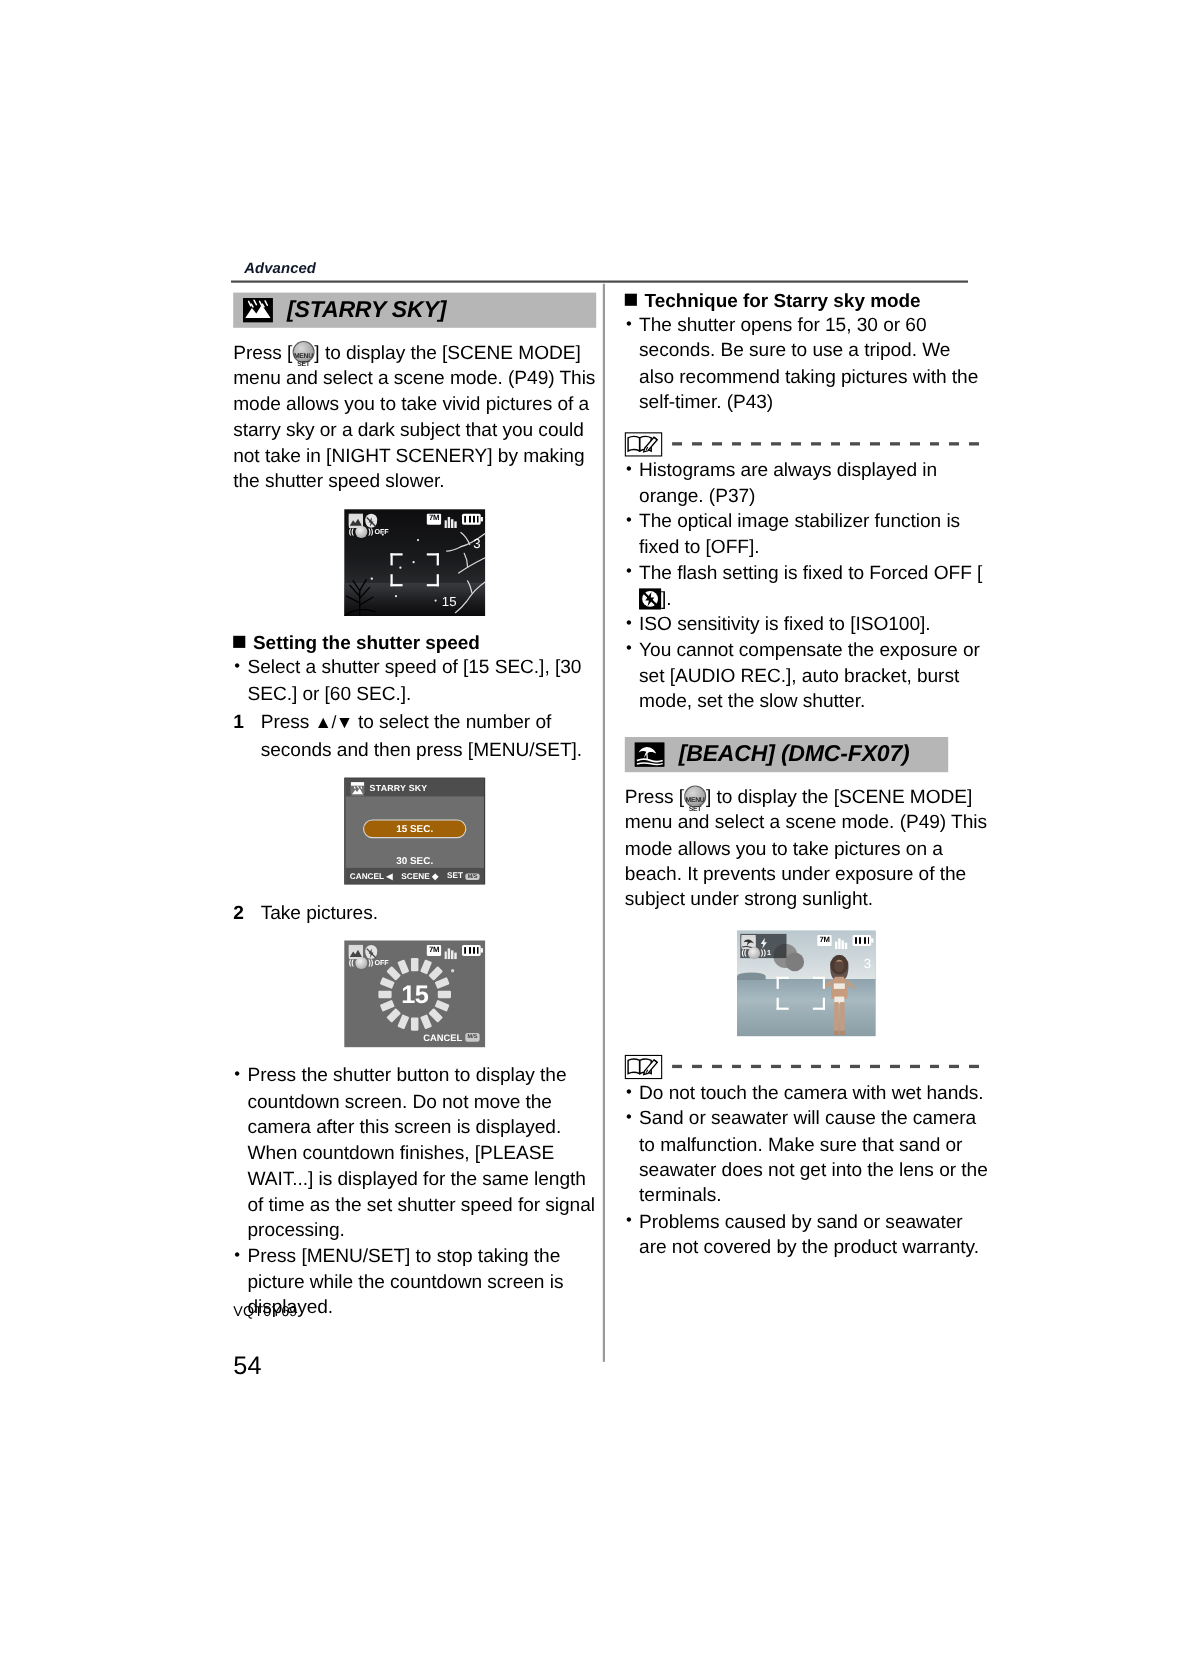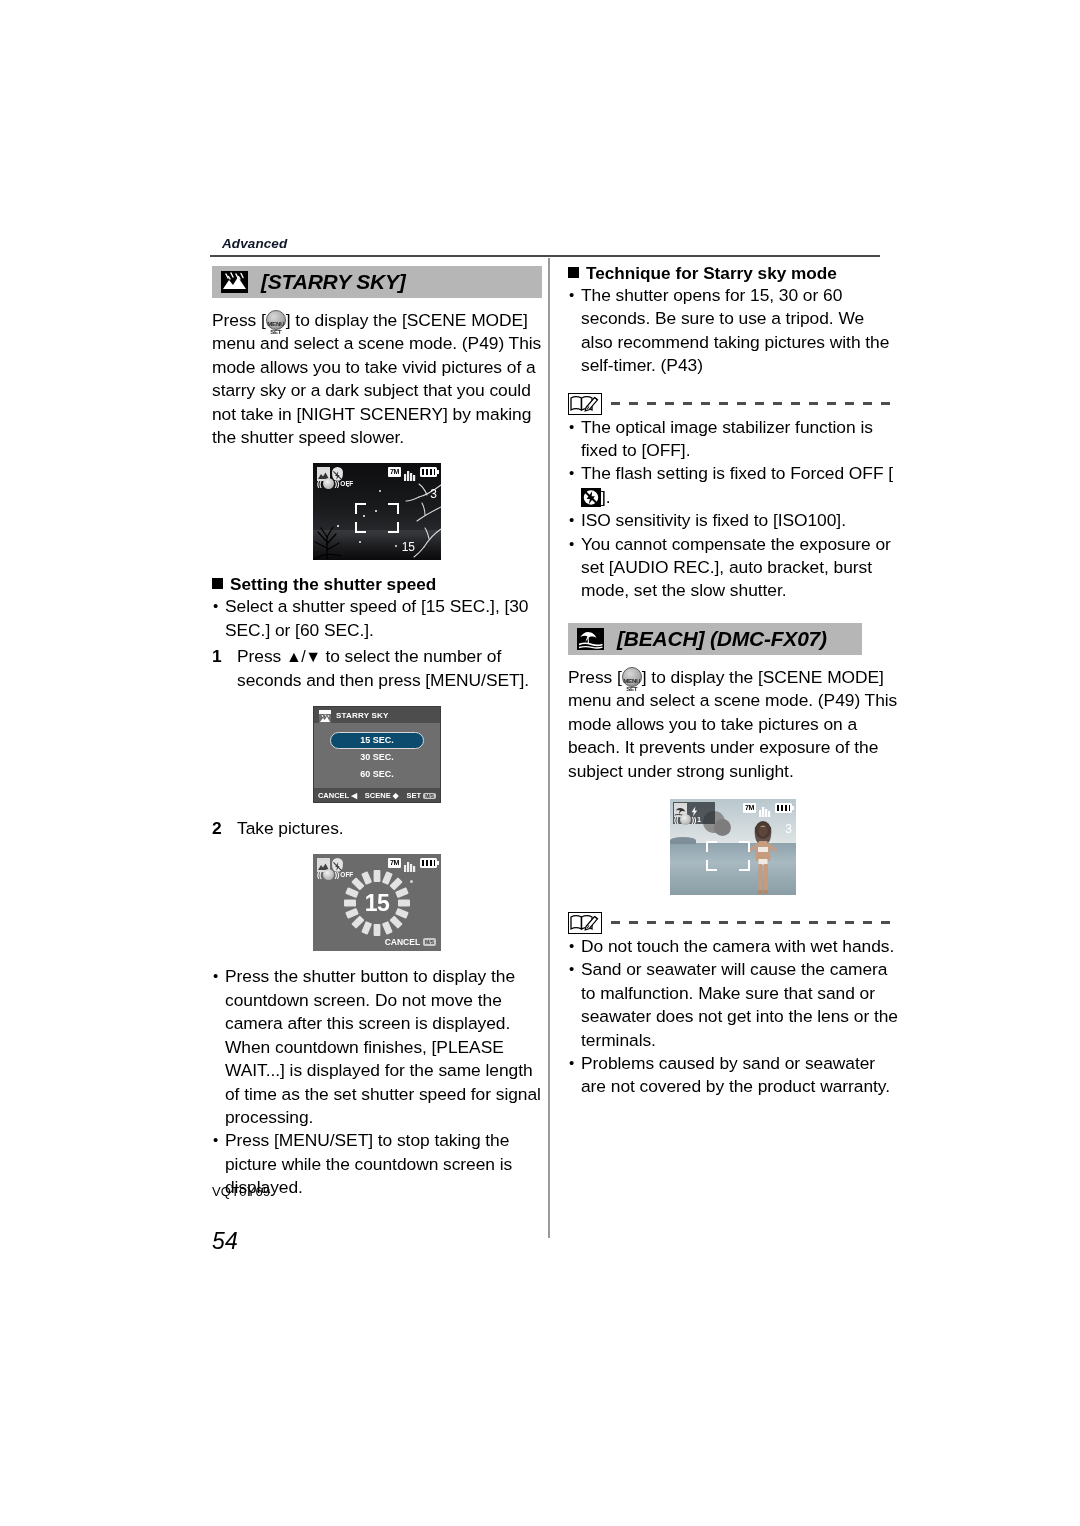--- a/index.html
+++ b/index.html
@@ -277,24 +277,24 @@
   }
   .lcd-menu .titlebar .tglyph {
     width:12px; height:10px; background:#ffffff; position:relative; display:inline-block;
   }
   .lcd-menu .titlebar .ttxt { color:#fff; font-size:8px; font-weight:bold; letter-spacing:.2px; }
   .lcd-menu .opts { padding: 9px 0 0 0; }
   .lcd-menu .opt {
     color:#ffffff; font-size:9px; text-align:center; line-height:17px; font-weight:bold;
   }
   .lcd-menu .opt.sel {
-    background:#0c4a6e;
+    background:#a16207;
     border:1.5px solid #d8d8d8;
     border-radius:9px;
-    width:92px; margin:0 auto; line-height:15px;
+    width:92px; margin:12px auto; line-height:15px;
   }
   .lcd-menu .footbar {
     position:absolute; left:0; right:0; bottom:0; height:14px;
     background:#4d4d4d; display:flex; align-items:center; justify-content:space-around;
     color:#fff; font-size:7.5px; font-weight:bold;
   }
   .lcd-menu .footbar .mini {
     background:#c9c9c9; color:#333; border-radius:2px; font-size:5px; padding:0 2px; line-height:8px;
   }
 
@@ -325,21 +325,21 @@
   .beach-sea { position:absolute; left:0; right:0; top:44px; height:20px;
      background: linear-gradient(180deg,#8fa3ad 0%, #a9bac2 100%); }
   .beach-sand{ position:absolute; left:0; right:0; top:64px; bottom:0;
      background: linear-gradient(180deg,#a8b9c0 0%, #9aacb4 40%, #8b9ea6 100%); }
   .beach-sun { position:absolute; border-radius:50%; background:#8d8d8d; }
   .beach-figure { position:absolute; }
 
   
   .pagenum {
     position:absolute; left: 212px; top: 1228px;
-    font-size: 23px; letter-spacing:.3px;font-style:italic;
+    font-size: 23px; letter-spacing:.3px;
   }
   .docnum {
     position:absolute; left: 212px; top: 1184px;
     font-size: 13px; letter-spacing: .2px;
   }
 </style>
 </head>
 <body>
 
 <div class="page">
@@ -629,20 +629,21 @@
             <path d="M12.5 4 C16 2.4, 20 2.4, 23 4 L23 16 C20 14.4, 16 14.4, 12.5 16 Z" fill="#fff" stroke="#000" stroke-width="1.3"></path>
             <path d="M12.5 4 L12.5 16" stroke="#000" stroke-width="1.2"></path>
             <path d="M17 13.5 L25.5 3.5 L28.5 5.8 L20 15.8 L16.2 16.8 Z" fill="#fff" stroke="#000" stroke-width="1.2"></path>
             <path d="M25.5 3.5 L28.5 5.8" stroke="#000" stroke-width="1.2"></path>
             <path d="M18.4 15.2 L19.8 12.4" stroke="#000" stroke-width="1"></path>
           </svg>
         </span>
         <span class="dashline"></span>
       </div>
       <ul class="bl notelist">
+        <li>Histograms are always displayed in orange. (P37)</li>
         <li>The optical image stabilizer function is fixed to [OFF].</li>
         <li><span>The flash setting is fixed to Forced OFF [</span><span class="flashoff"><svg width="20" height="19" viewBox="0 0 20 19">
                 <rect width="20" height="19" fill="#000"></rect>
                 <circle cx="10" cy="9.5" r="7.2" fill="#fff"></circle>
                 <path d="M11.2 3.2 L5.6 11.0 L8.9 11.0 L7.7 16.2 L13.9 8.2 L10.6 8.2 Z" fill="#000"></path>
                 <path d="M3.6 3.2 L16.4 15.8" stroke="#000" stroke-width="2"></path>
               </svg></span><span>].</span></li>
         <li>ISO sensitivity is fixed to [ISO100].</li>
         <li>You cannot compensate the exposure or set [AUDIO REC.], auto bracket, burst mode, set the slow shutter.</li>
       </ul>

